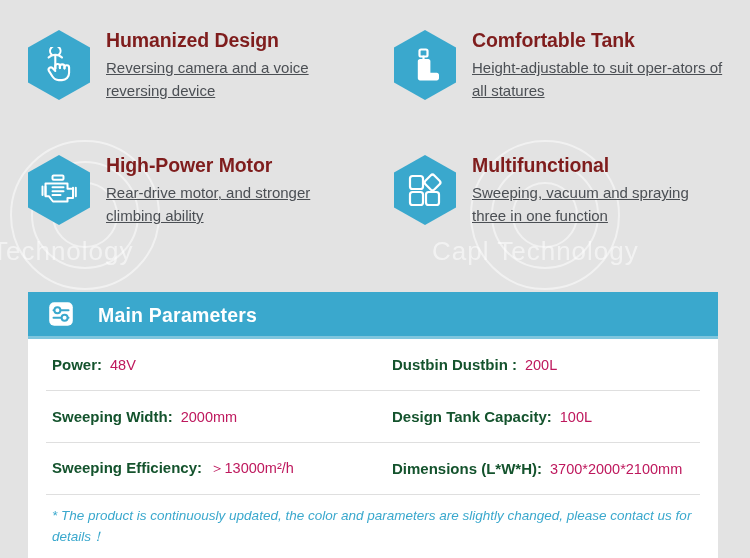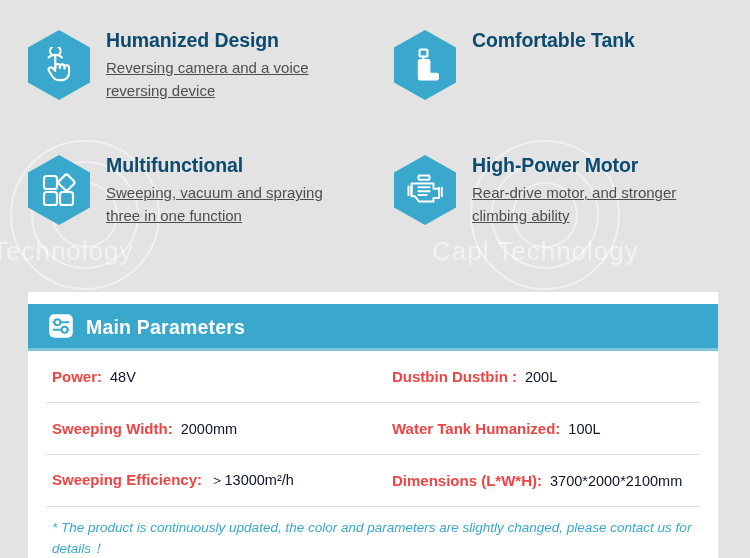--- a/index.html
+++ b/index.html
@@ -82,21 +82,21 @@
     display: flex;
     align-items: center;
     justify-content: center;
   }
   .hex svg { display: block; }
 
   .ftext { padding-top: 2px; min-width: 0; }
   .ftitle {
     font-size: 19.5px;
     font-weight: bold;
-    color: #0c4a6e;
+    color: #7f1d1d;
     line-height: 1.25;
     letter-spacing: -0.1px;
     margin-bottom: 5px;
   }
   .fdesc {
     font-size: 15px;
     color: #4b4f54;
     line-height: 1.5;
     max-width: 255px;
     text-decoration: underline;
@@ -111,25 +111,24 @@
     z-index: 3;
     background: #ffffff;
     box-shadow: 0 0 0 0 rgba(0,0,0,0);
   }
 
   .panel-head {
     background: #3aa8cd;
     height: 47px;
     display: flex;
     align-items: center;
-    gap: 12px;
+    gap: 24px;
     padding: 0 0 0 20px;
     position: relative;
     overflow: hidden;
-    margin-top: 12px;
   }
   .panel-head .headline {
     position: absolute;
     left: 0; right: 0; bottom: 0;
     height: 3px;
     background: rgba(255,255,255,0.35);
   }
   .panel-head-icon { flex: 0 0 auto; display: block; }
   .panel-title {
     color: #ffffff;
@@ -153,25 +152,25 @@
     display: flex;
     align-items: baseline;
     gap: 8px;
     font-size: 14.5px;
     white-space: nowrap;
   }
   .pcell.left  { width: 346px; padding-left: 6px; }
   .pcell.right { flex: 1; }
   .plabel {
     font-weight: bold;
-    color: #ef4444;
+    color: #14532d;
     font-size: 15px;
   }
   .pvalue {
-    color: #0f172a;
+    color: #be185d;
     font-size: 14.5px;
   }
 
   .note {
     color: #3aa8cd;
     font-style: italic;
     font-size: 13.5px;
     line-height: 1.55;
     padding: 11px 6px 14px 6px;
     max-width: 660px;
@@ -217,54 +216,55 @@
       <div class="hex">
         <svg width="32" height="36" viewBox="0 0 32 36" fill="none">
           <rect x="10.5" y="2.5" width="8" height="7" rx="1.6" stroke="#ffffff" stroke-width="2.2"></rect>
           <path d="M14.5 9.5v2.2" stroke="#ffffff" stroke-width="2.2" stroke-linecap="round"></path>
           <path d="M11 12h8.2c1.3 0 2.2 1 2.2 2.2v11.5h6.4c1.2 0 2.2 1 2.2 2.2v3.4c0 1.2-1 2.2-2.2 2.2H11c-1.2 0-2.2-1-2.2-2.2V14.2c0-1.2 1-2.2 2.2-2.2z" fill="#ffffff"></path>
         </svg>
       </div>
     </div>
     <div class="ftext">
       <div class="ftitle">Comfortable Tank</div>
+      <div class="fdesc">Height-adjustable to suit oper-ators of all statures</div>
+    </div>
+  </div>
+
+  <div class="feature">
+    <div class="hexwrap">
+      <div class="hex">
+        <svg width="38" height="34" viewBox="0 0 38 34" fill="none" stroke="#ffffff" stroke-width="2" stroke-linejoin="round" stroke-linecap="round">
+          <rect x="12.5" y="2.5" width="11" height="4.2" rx="1"></rect>
+          <path d="M9 10.5h18.5v5.2H33v9.4h-5.5v3.4H13l-4.2-5.3H5.5V10.5H9z"></path>
+          <path d="M2.5 13.5v8.5M5.5 13.5v8.5M33 14.8v8.5M35.8 14.8v8.5"></path>
+          <path d="M12.5 14.3h11M12.5 18.2h11M12.5 22.1h8"></path>
+        </svg>
+      </div>
+    </div>
+    <div class="ftext">
+      <div class="ftitle">High-Power Motor</div>
+      <div class="fdesc">Rear-drive motor, and stronger climbing ability</div>
     </div>
   </div>
 
   <div class="feature">
     <div class="hexwrap">
       <div class="hex">
         <svg width="36" height="36" viewBox="0 0 36 36" fill="none" stroke="#ffffff" stroke-width="2.2">
           <rect x="3" y="4" width="13" height="13" rx="2.6"></rect>
           <rect x="3" y="20" width="13" height="13" rx="2.6"></rect>
           <rect x="19" y="20" width="13" height="13" rx="2.6"></rect>
           <rect x="19.2" y="4.2" width="12.6" height="12.6" rx="2.6" transform="rotate(45 25.5 10.5)"></rect>
         </svg>
       </div>
     </div>
     <div class="ftext">
       <div class="ftitle">Multifunctional</div>
       <div class="fdesc">Sweeping, vacuum and spraying three in one function</div>
-    </div>
-  </div>
-
-  <div class="feature">
-    <div class="hexwrap">
-      <div class="hex">
-        <svg width="38" height="34" viewBox="0 0 38 34" fill="none" stroke="#ffffff" stroke-width="2" stroke-linejoin="round" stroke-linecap="round">
-          <rect x="12.5" y="2.5" width="11" height="4.2" rx="1"></rect>
-          <path d="M9 10.5h18.5v5.2H33v9.4h-5.5v3.4H13l-4.2-5.3H5.5V10.5H9z"></path>
-          <path d="M2.5 13.5v8.5M5.5 13.5v8.5M33 14.8v8.5M35.8 14.8v8.5"></path>
-          <path d="M12.5 14.3h11M12.5 18.2h11M12.5 22.1h8"></path>
-        </svg>
-      </div>
-    </div>
-    <div class="ftext">
-      <div class="ftitle">High-Power Motor</div>
-      <div class="fdesc">Rear-drive motor, and stronger climbing ability</div>
     </div>
   </div>
 
 </div>
 
 <div class="panel">
 
   <div class="panel-head">
     <span class="panel-head-icon">
       <svg width="26" height="26" viewBox="0 0 26 26" fill="none">
@@ -290,21 +290,21 @@
         <span class="pvalue">200L</span>
       </div>
     </div>
 
     <div class="prow">
       <div class="pcell left">
         <span class="plabel">Sweeping Width:</span>
         <span class="pvalue">2000mm</span>
       </div>
       <div class="pcell right">
-        <span class="plabel">Water Tank Humanized:</span>
+        <span class="plabel">Design Tank Capacity:</span>
         <span class="pvalue">100L</span>
       </div>
     </div>
 
     <div class="prow">
       <div class="pcell left">
         <span class="plabel">Sweeping Efficiency:</span>
         <span class="pvalue">＞13000m²/h</span>
       </div>
       <div class="pcell right">

